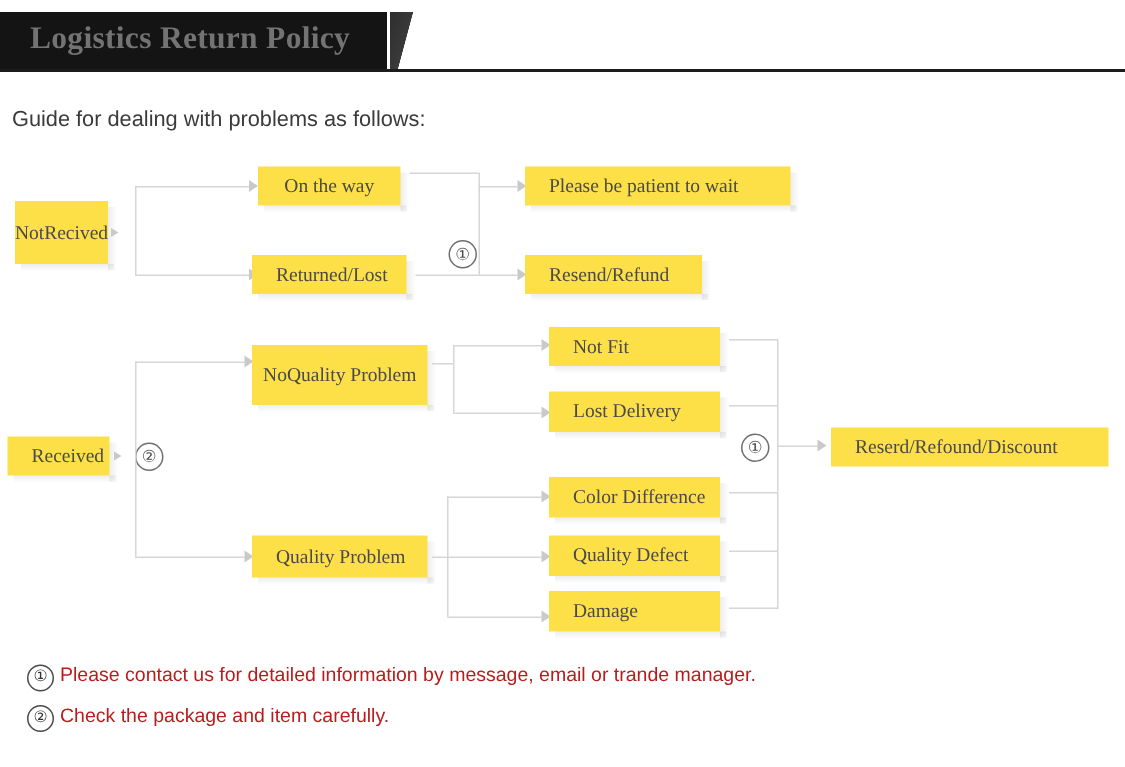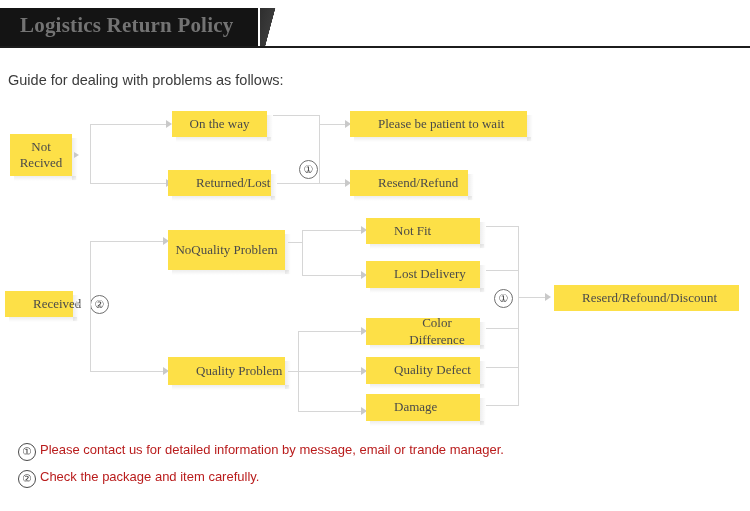--- a/index.html
+++ b/index.html
@@ -45,21 +45,21 @@
     position:absolute;
     background:#fde047;
     color:#4a4a4a;
     font-size:13px;
     display:flex;align-items:center;
     box-sizing:border-box;
     line-height:1.25;
     font-family:Liberation Serif, serif;
   }
   .node.center{justify-content:center;text-align:center;}
-  .node.left{justify-content:flex-start;padding-left:28px;text-align:center;}
+  .node.left{justify-content:flex-start;padding-left:16px;text-align:left;}
   
   .node:after{
     content:"";position:absolute;right:-6px;top:4px;
     width:6px;height:100%;
     background:linear-gradient(to right,rgba(0,0,0,.07),rgba(0,0,0,0));
   }
   .node:before{
     content:"";position:absolute;left:4px;bottom:-5px;
     width:100%;height:5px;
     background:linear-gradient(to bottom,rgba(0,0,0,.07),rgba(0,0,0,0));
@@ -109,21 +109,21 @@
     <div class="banner-bar"></div>
     <div class="banner-title">Logistics Return Policy</div>
     <div class="banner-flag"></div>
     <div class="header-rule"></div>
   </div>
 
   <div class="intro">Guide for dealing with problems as follows:</div>
 
   <div class="flow">
 
-    <div class="node center" style="left:10px;top:134px;width:62px;height:42px;flex-direction:column;">
+    <div class="node center" style="left:10px;top:134px;width:62px;height:42px;flex-direction:row;">
       <span>Not</span>
       <span>Recived</span>
     </div>
 
     <div class="arrow sm" style="left:74px;top:152px;"></div>
 
     <div class="v-line" style="left:90px;top:124px;height:60px;"></div>
     <div class="h-line" style="left:90px;top:124px;width:76px;"></div>
     <div class="arrow" style="left:166px;top:120px;"></div>
     <div class="h-line" style="left:90px;top:183px;width:76px;"></div>

